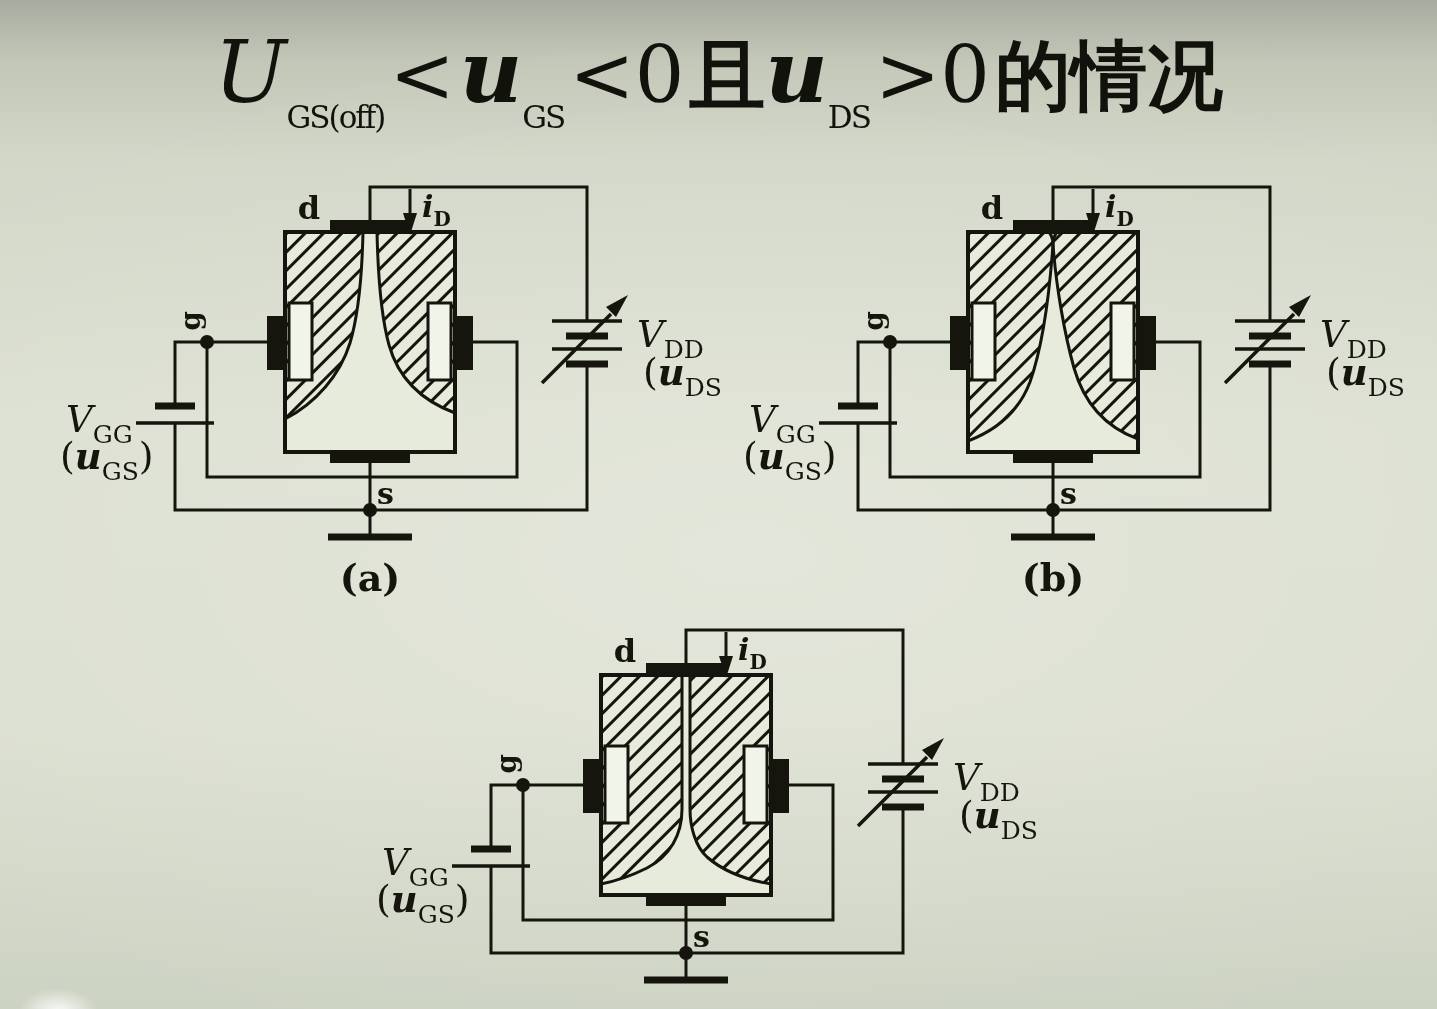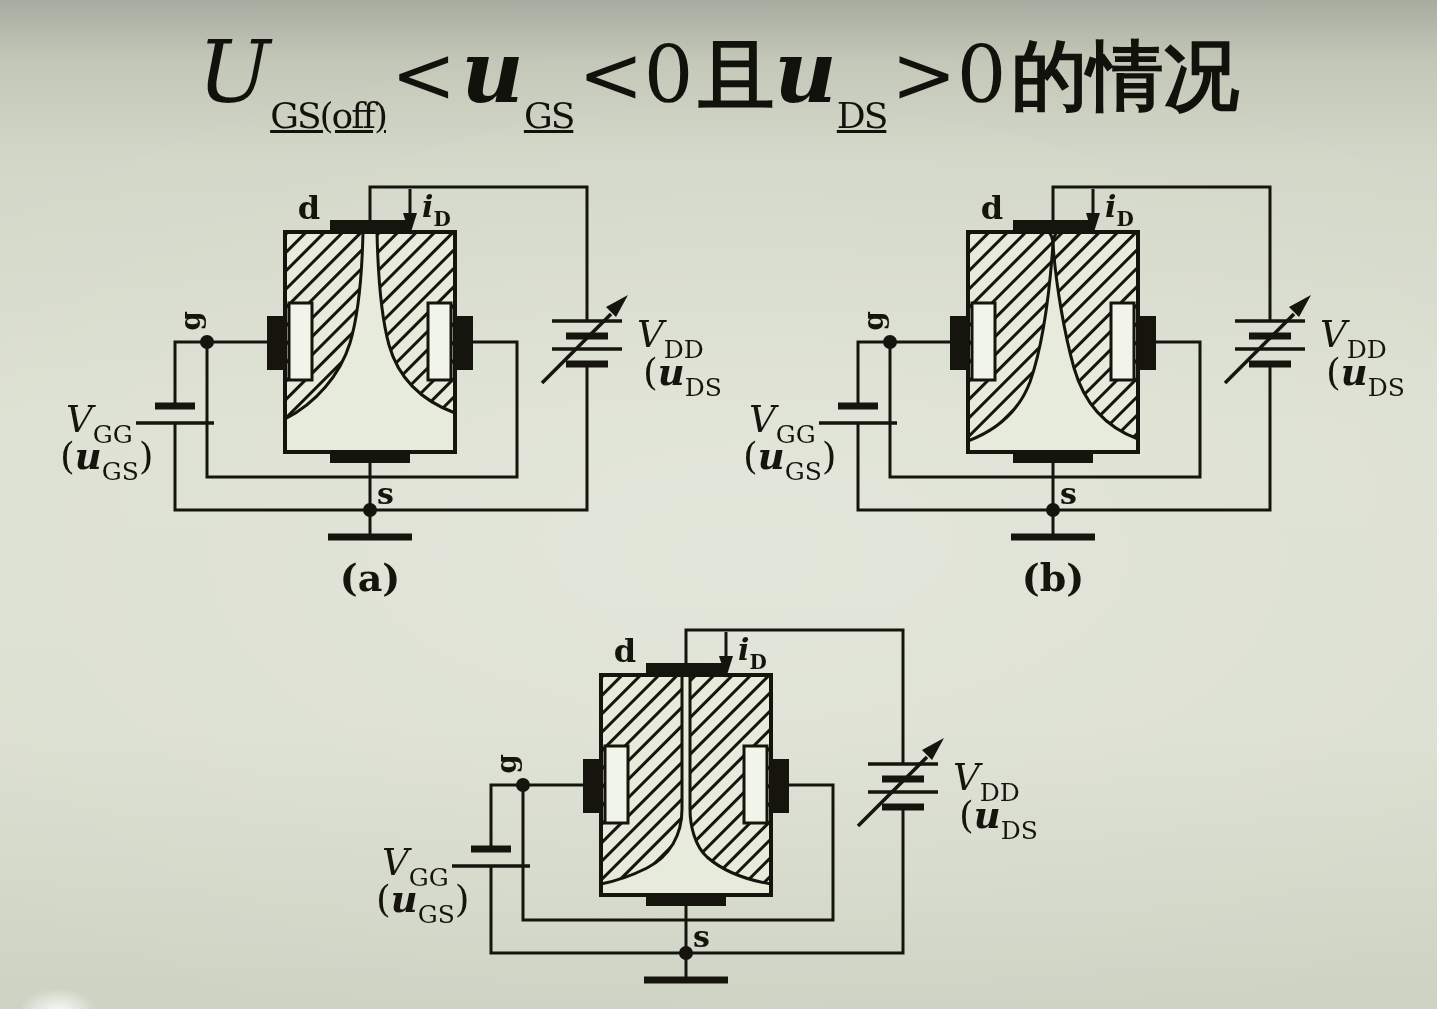--- a/index.html
+++ b/index.html
@@ -13,21 +13,21 @@
     font-family:"DejaVu Serif","Liberation Serif",serif;
   }
   
   .title-row{
     position:absolute;top:2px;left:0;width:100%;
     text-align:center;white-space:nowrap;color:#12120c;
     height:150px;line-height:140px;
   }
   .tm{font-size:86px;font-style:italic;}
   .tm.lc{font-weight:bold;}
-  .tsub{font-size:36px;vertical-align:-26px;letter-spacing:-2px;text-decoration:underline;}
+  .tsub{font-size:31px;vertical-align:-26px;letter-spacing:-2px;}
   .top{font-size:78px;padding:0 5px;}
   .tcjk{font-size:76px;font-weight:bold;}
   
   .circuit{position:absolute;width:660px;height:430px;}
   
   .w3{stroke:#15150e;stroke-width:3;fill:none;}
   .w35{stroke:#15150e;stroke-width:3.5;fill:none;}
   .w7{stroke:#15150e;stroke-width:7;fill:none;}
   .sl{fill:#15150e;font-family:"DejaVu Serif","Liberation Serif",serif;}
   .b28{font-size:28px;font-weight:bold;}

